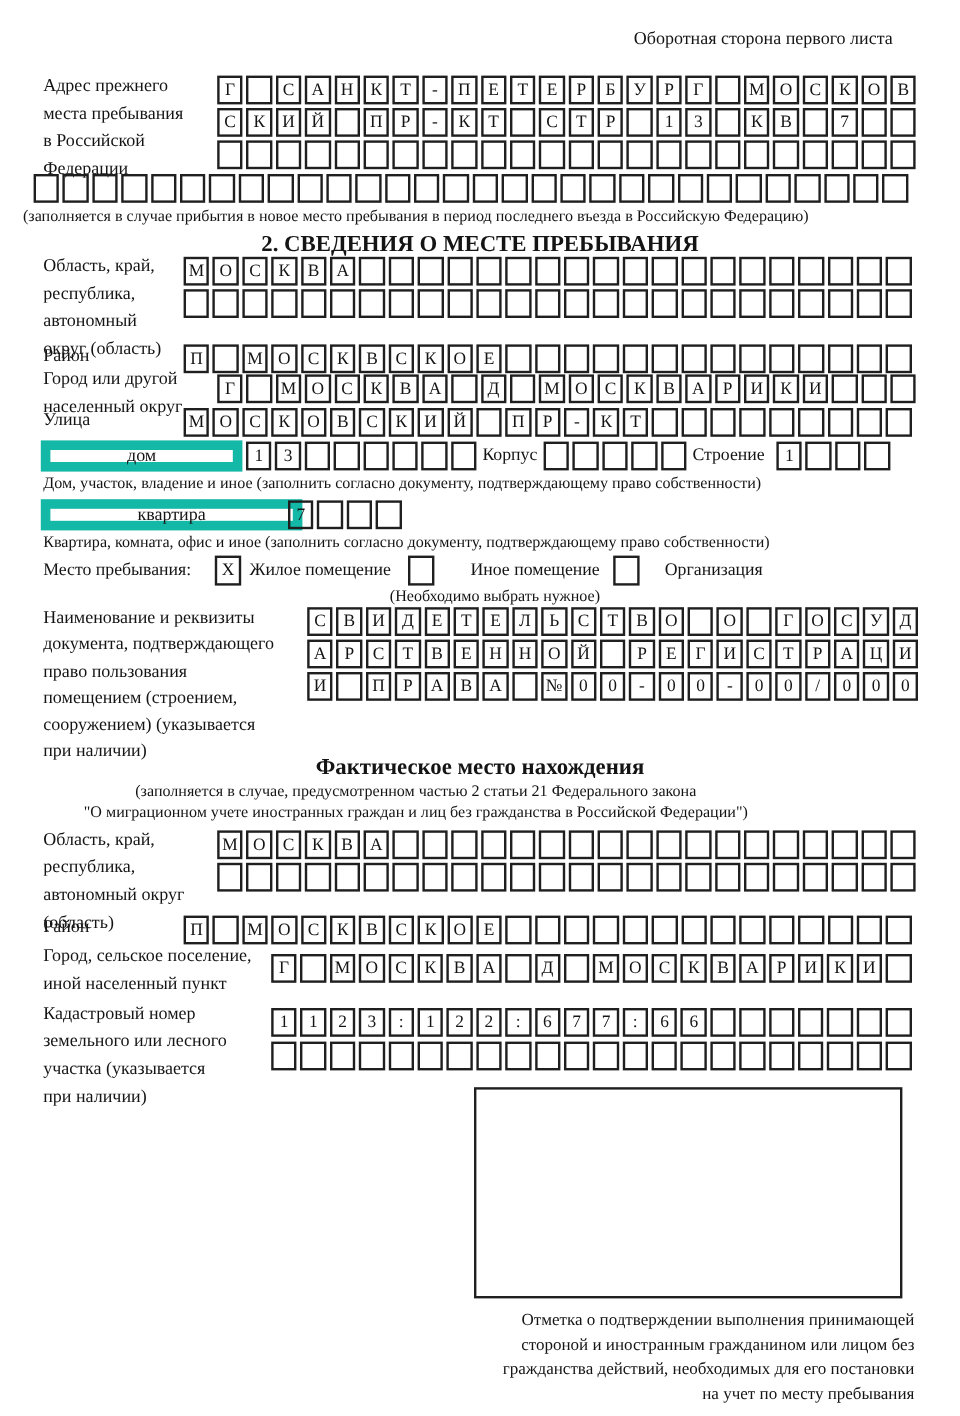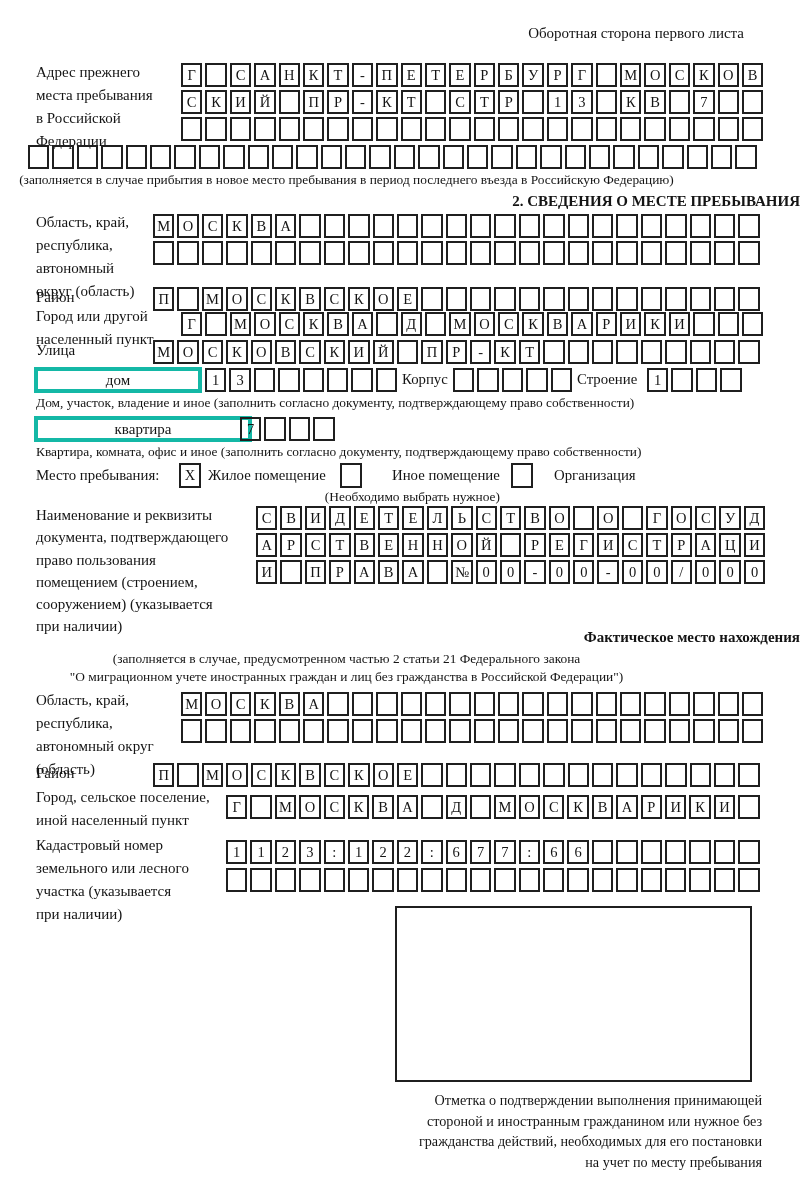--- a/index.html
+++ b/index.html
@@ -5,28 +5,28 @@
   html,body{margin:0;padding:0;background:#fff;}
   .page{
     position:relative;width:800px;height:1180px;background:#fff;overflow:hidden;
     font-family:"Liberation Serif","DejaVu Serif",serif;color:#141414;
   }
   .title{position:absolute;top:25px;right:56px;font-size:15px;}
   .label{position:absolute;font-size:15px;line-height:23px;}
   .label.tight{line-height:22.3px;}
   .caption{position:absolute;font-size:13.4px;white-space:nowrap;}
   .center{left:0;width:693px;text-align:center;white-space:normal;}
-  .sechead{position:absolute;left:0;width:800px;text-align:right;font-weight:bold;font-size:15px;}
+  .sechead{position:absolute;left:0;width:800px;text-align:center;font-weight:bold;font-size:19px;}
   .row{position:absolute;display:flex;gap:3px;}
   .cell{
     flex:0 0 21.4px;width:21.4px;height:24px;box-sizing:border-box;
     border:2px solid #1f1f1f;font-size:14.5px;line-height:20px;text-align:center;overflow:hidden;
   }
   .bigbox{
-    position:absolute;box-sizing:border-box;border:4px solid #14b8a6;height:26px;
+    position:absolute;box-sizing:border-box;border:8px solid #14b8a6;height:26px;
     display:flex;align-items:center;justify-content:center;font-size:15px;
   }
   .inline-label{position:absolute;font-size:14.8px;white-space:nowrap;}
   .checkbox{
     position:absolute;box-sizing:border-box;width:22px;height:25px;border:2px solid #1f1f1f;
     font-size:14.5px;line-height:21px;text-align:center;
   }
   .stampbox{position:absolute;left:395px;top:906px;width:357px;height:176px;box-sizing:border-box;border:2px solid #1f1f1f;background:#fff;}
   .stampcap{position:absolute;left:388px;top:1090px;width:374px;text-align:right;font-size:14.2px;line-height:20.5px;}
 </style>
@@ -242,21 +242,21 @@
       <span class="cell"></span>
       <span class="cell"></span>
       <span class="cell"></span>
       <span class="cell"></span>
       <span class="cell"></span>
       <span class="cell"></span>
     </div>
 
   <div class="label" style="left:36px;top:305px;">
       <div>Город или другой</div>
-      <div>населенный пункт</div>
+      <div>населенный округ</div>
     </div>
   <div class="row" style="left:181px;top:312px;">
       <span class="cell">Г</span>
       <span class="cell"></span>
       <span class="cell">М</span>
       <span class="cell">О</span>
       <span class="cell">С</span>
       <span class="cell">К</span>
       <span class="cell">В</span>
       <span class="cell">А</span>
@@ -603,18 +603,18 @@
       <span class="cell"></span>
       <span class="cell"></span>
       <span class="cell"></span>
       <span class="cell"></span>
       <span class="cell"></span>
     </div>
 
   <div class="stampbox"></div>
   <div class="stampcap">
       <div>Отметка о подтверждении выполнения принимающей</div>
-      <div>стороной и иностранным гражданином или нужное без</div>
+      <div>стороной и иностранным гражданином или лицом без</div>
       <div>гражданства действий, необходимых для его постановки</div>
       <div>на учет по месту пребывания</div>
     </div>
 
 </div>
 
 </body></html>

